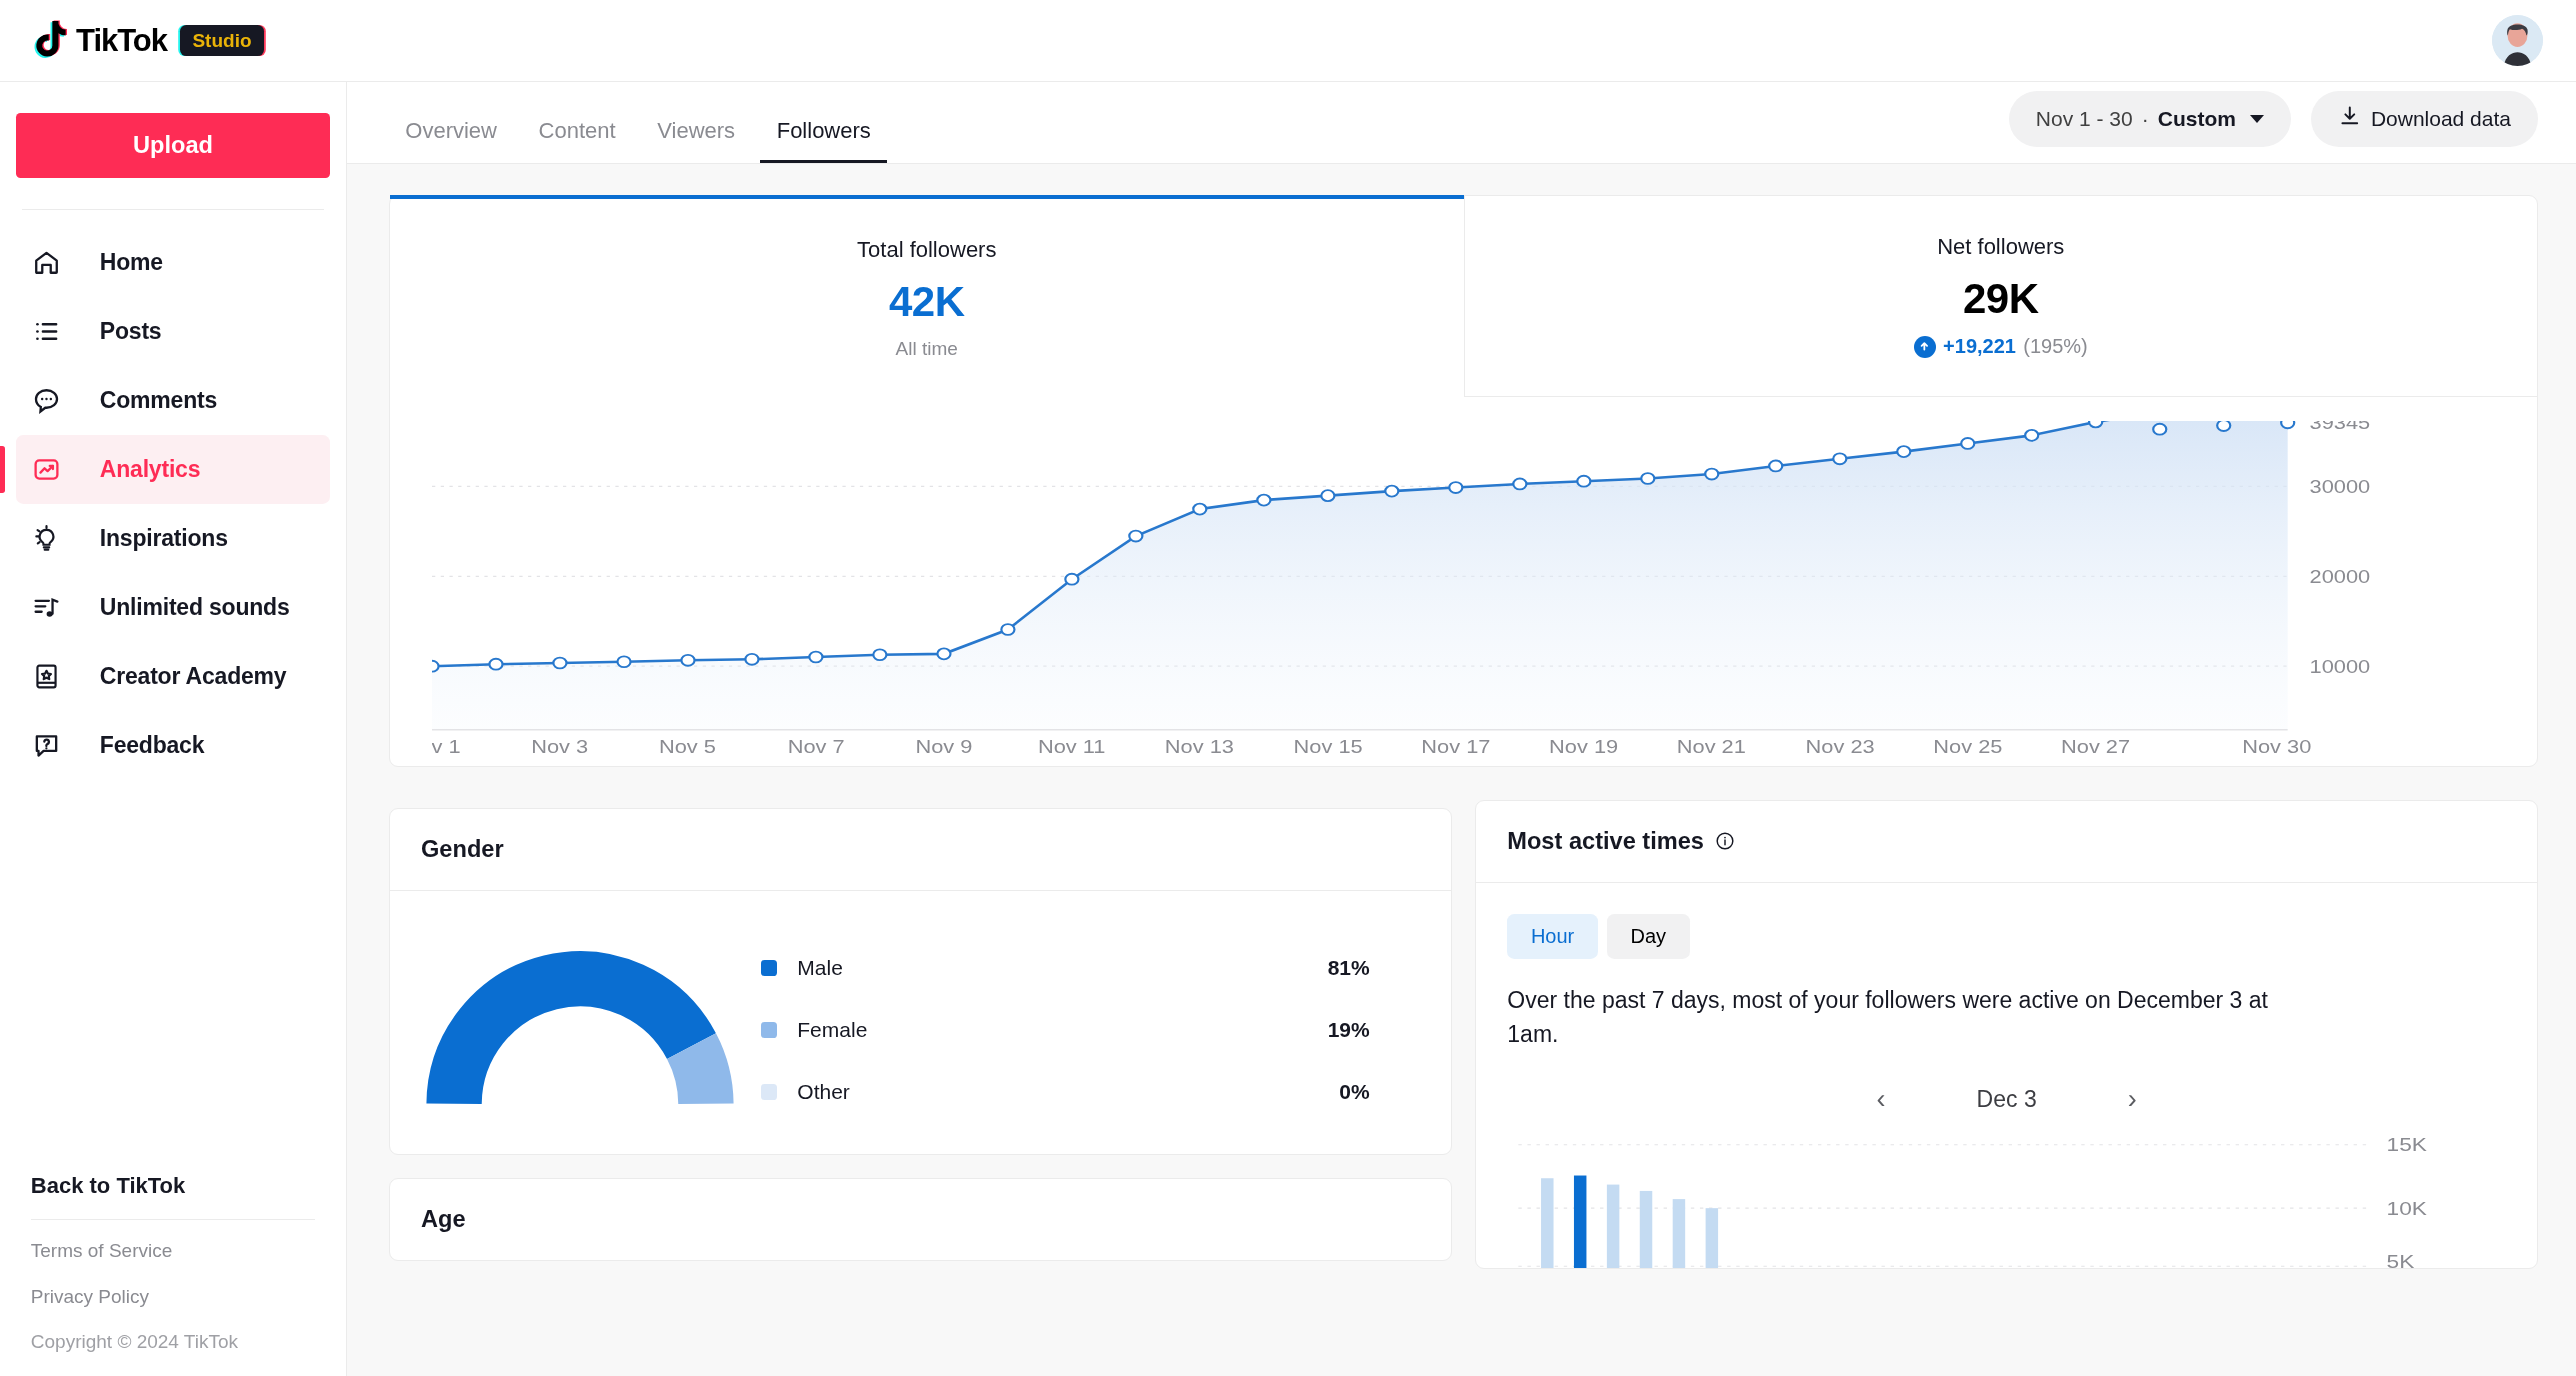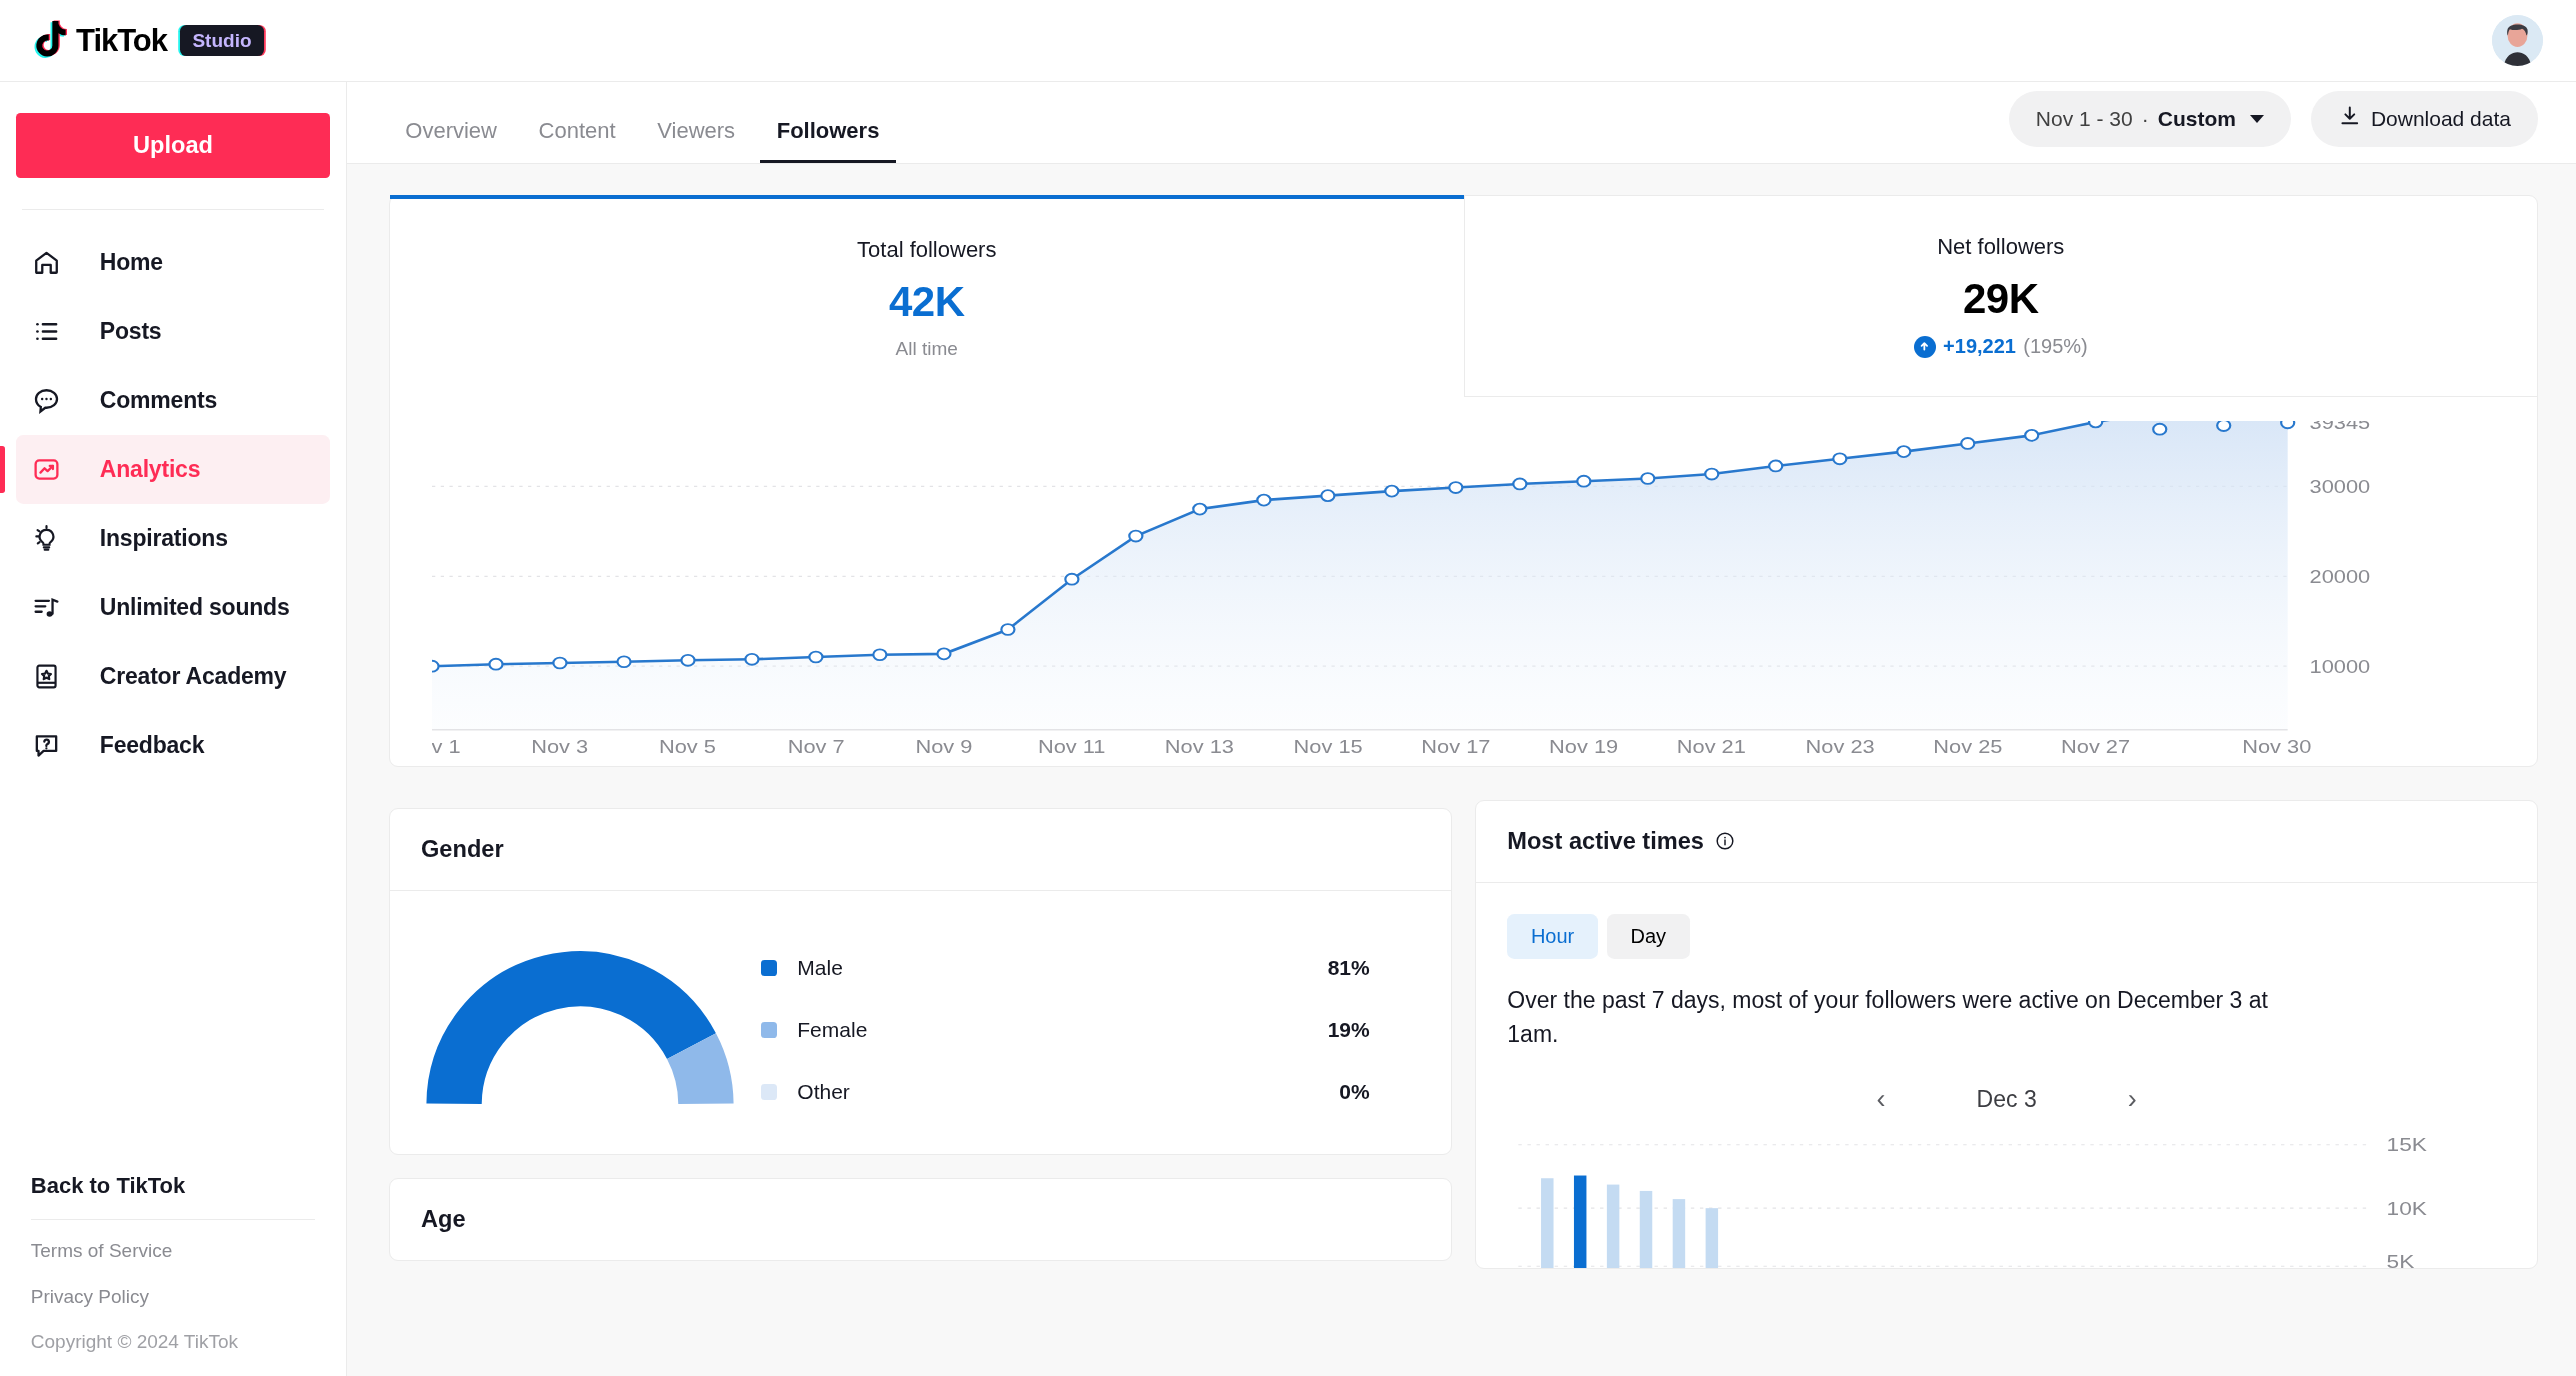--- a/index.html
+++ b/index.html
@@ -14,21 +14,21 @@
   .topbar {
     height: 82px; flex: 0 0 82px; background: #fff;
     border-bottom: 0.9px solid #ebebeb;
     display: flex; align-items: center; justify-content: space-between;
     padding: 0 33px 0 31px; position: relative; z-index: 5;
   }
   .brand { display: flex; align-items: center; gap: 12.7px; }
   .tt-logo { display: flex; align-items: center; gap: 9px; }
   .tt-word { font-size: 31px; font-weight: 700; letter-spacing: -1px; color: #000; }
   .studio-pill {
-    background: #161823; color: #c4b5fd; font-size: 19px; font-weight: 700;
+    background: #161823; color: #eab308; font-size: 19px; font-weight: 700;
     border-radius: 6.3px; padding: 5.4px 12.7px 6.3px; line-height: 1;
     box-shadow: 1.8px 0 0 #ff3b5c, -1.8px 0 0 #25f4ee;
   }
   .avatar {
     width: 51px; height: 51px; border-radius: 50%;
     background: #dce9f2; overflow: hidden; position: relative; flex: 0 0 51px;
   }
   .avatar svg { display: block; width: 100%; height: 100%; }
 
   
@@ -71,21 +71,21 @@
   .main { flex: 1 1 auto; min-width: 0; display: flex; flex-direction: column; background: #f8f8f8; }
   .main-head {
     height: 82px; flex: 0 0 82px; background: #fff; border-bottom: 0.9px solid #ebebeb;
     display: flex; align-items: flex-end; justify-content: space-between; padding: 0 38px 0 42px;
   }
   .tabs { display: flex; gap: 9px; }
   .tab {
     font-size: 22px; color: #8a8b91; font-weight: 400; cursor: pointer;
     padding: 0 16.3px 18px; border-bottom: 3.6px solid transparent; line-height: 1;
   }
-  .tab.active { color: #161823; font-weight: 700; border-bottom-color: #161823; }
+  .tab.active { color: #161823; font-weight: 400; border-bottom-color: #161823; }
   .head-right { display: flex; align-items: center; gap: 20px; padding-bottom: 16.3px; }
   .pill {
     background: #f1f1f2; border: none; border-radius: 906px; height: 56px;
     display: flex; align-items: center; gap: 9px; padding: 0 27px; cursor: pointer;
     font-size: 21px; color: #161823;
   }
   .pill .range { color: #404040; }
   .pill .custom { font-weight: 700; }
   .caret { width: 0; height: 0; border-left: 7.3px solid transparent; border-right: 7.3px solid transparent; border-top: 8.2px solid #161823; margin-left: 5.4px; }
   .pill svg { width: 23.6px; height: 23.6px; }

